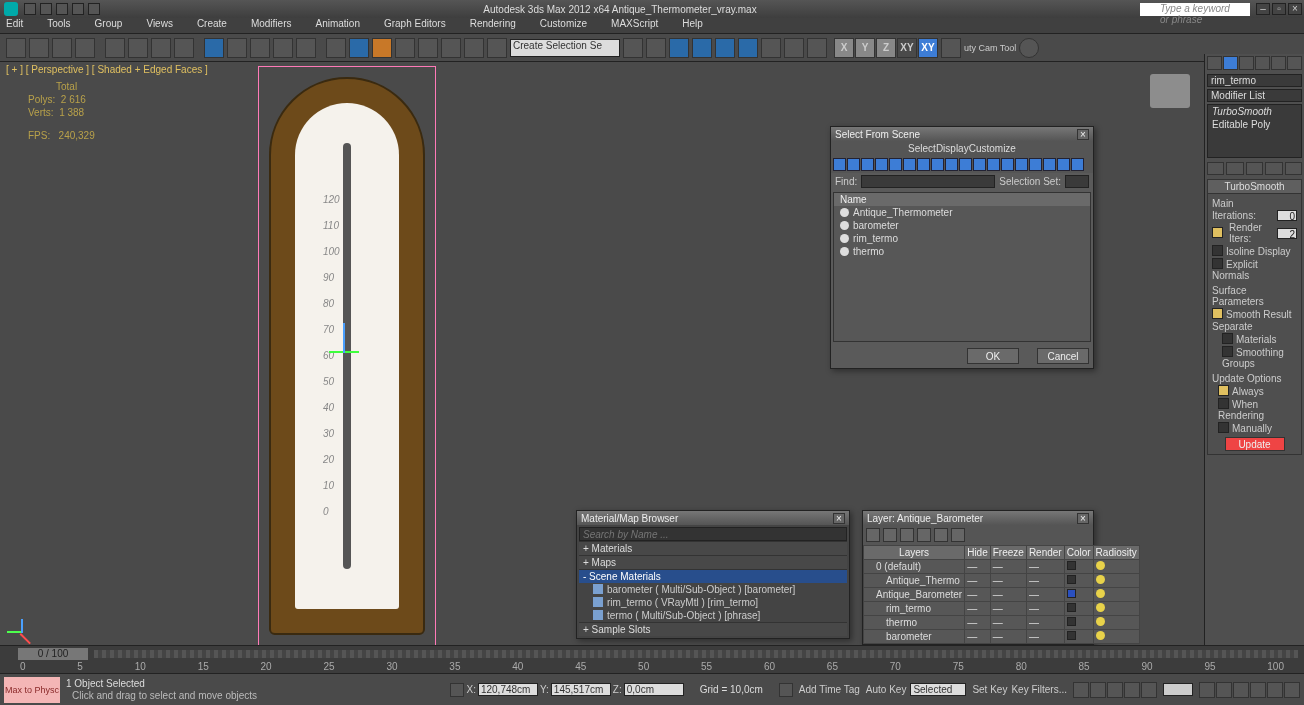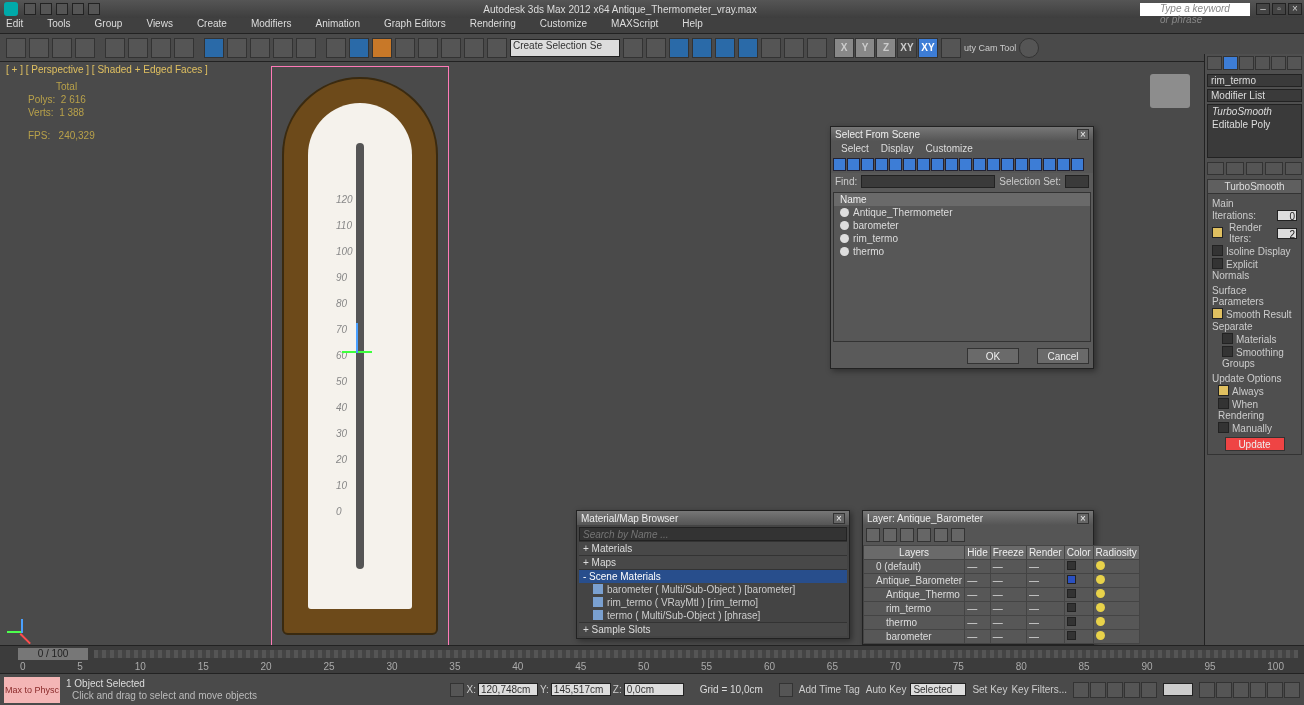--- a/index.html
+++ b/index.html
@@ -28,35 +28,35 @@
 .xyz .x {background:#888;} .xyz .y{background:#888;} .xyz .z{background:#888;} .xyz .xy{background:#3d7dd6; color:#fff;}
 
 .work { position:absolute; top:62px; left:0; right:100px; bottom:60px; background:#4a4a4a; }
 .vplabel { position:absolute; top:2px; left:6px; color:#e0c060; font-size:10px; }
 .stats { position:absolute; top:18px; left:28px; color:#b8a14a; font-size:10px; line-height:13px; }
 .viewcube { position:absolute; top:12px; right:14px; width:40px; height:34px; background:#aaa; border-radius:3px; opacity:.7; }
 .axis { position:absolute; left:18px; bottom:12px; width:26px; height:26px; }
 .axis .ax { position:absolute; width:2px; height:14px; left:3px; bottom:0; }
 .axis .axz { background:#4aa0ff; } .axis .axy { background:#4dff4d; transform:rotate(-90deg); transform-origin:bottom left; } .axis .axx { background:#ff4d4d; transform:rotate(135deg); transform-origin:bottom left; }
 
-.model-wrap { position:absolute; left:271px; top:4px; width:178px; height:580px; border:1px solid #ff7ab8;padding-left:12px; }
+.model-wrap { position:absolute; left:258px; top:4px; width:178px; height:580px; border:1px solid #ff7ab8;padding-left:12px; }
 .model-case { position:absolute; inset:10px; background:#6d4a1a; border-radius:80px 80px 6px 6px; border:2px solid #3a2a10; }
 .model-face { position:absolute; left:24px; right:24px; top:24px; bottom:24px; background:#f5f2ec; border-radius:70px 70px 4px 4px; }
 .model-gizmo { position:absolute; left:70px; top:276px; }
 .model-gizmo .gx{position:absolute;width:30px;height:2px;background:#ff3b3b;top:8px;}
 .model-gizmo .gy{position:absolute;width:30px;height:2px;background:#3dff3d;top:8px;transform:rotate(180deg);}
 .model-gizmo .gz{position:absolute;width:2px;height:30px;background:#4aa0ff;left:14px;top:-20px;}
 .model-tube { position:absolute; left:50%; top:40px; bottom:40px; width:8px; margin-left:-4px; background:#555; border-radius:4px;}
 .scale { position:absolute; left:28px; top:84px; color:#888; font-style:italic; font-size:11px; line-height:26px;}
 
 .dlg { position:absolute; background:#5a5a5a; border:1px solid #222; box-shadow:2px 2px 6px rgba(0,0,0,.4); }
 .dlg .dlg-title { height:14px; background:linear-gradient(#777,#555); color:#eee; padding:0 4px; display:flex; align-items:center; justify-content:space-between; font-size:10px;}
 .dlg .dlg-title .x { width:12px; height:11px; background:#666; border:1px solid #333; text-align:center; line-height:9px;}
 .sfs { left:830px; top:126px; width:264px; }
-.sfs .tabs { display:flex; gap:12px; padding:2px 10px; background:#555; }
+.sfs .tabs { display:flex; gap:0; padding:2px 10px; background:#555;justify-content:center; }
 .sfs .tabs span { color:#ddd; }
 .sfs .icorow { display:flex; gap:1px; padding:2px; background:#555; flex-wrap:nowrap; }
 .sfs .icorow span { width:13px; height:13px; background:#3d7dd6; border:1px solid #223; }
 .sfs .findrow { display:flex; align-items:center; padding:2px 4px; gap:4px;}
 .sfs .findrow input { flex:0 0 60px; height:13px; background:#3a3a3a; border:1px solid #222; color:#eee;}
 .sfs .findrow .ss { flex:1; height:13px; background:#3a3a3a; border:1px solid #222;}
 .sfs .list { background:#575757; min-height:150px; border:1px solid #333; margin:2px;}
 .sfs .list .hdr { background:#6a6a6a; padding:1px 6px; color:#eee; font-size:10px;}
 .sfs .list .row { padding:1px 6px; color:#ddd; display:flex; align-items:center; gap:4px;}
 .sfs .list .row::before{content:"";width:9px;height:9px;border-radius:50%;background:#ddd;display:inline-block;}
@@ -338,33 +338,33 @@
     </tr>
     <tr>
           <td>0 (default)</td>
           <td>—</td>
           <td>—</td>
           <td>—</td>
           <td><span class="sw"></span></td>
           <td><span class="bulb"></span></td>
         </tr>
     <tr>
-          <td>Antique_Barometer</td>
-          <td>—</td>
-          <td>—</td>
-          <td>—</td>
-          <td><span class="sw" style="background:#2a50c0"></span></td>
+          <td style="padding-left:22px">Antique_Thermo</td>
+          <td>—</td>
+          <td>—</td>
+          <td>—</td>
+          <td><span class="sw"></span></td>
           <td><span class="bulb"></span></td>
         </tr>
     <tr>
-          <td style="padding-left:22px">Antique_Thermo</td>
-          <td>—</td>
-          <td>—</td>
-          <td>—</td>
-          <td><span class="sw"></span></td>
+          <td>Antique_Barometer</td>
+          <td>—</td>
+          <td>—</td>
+          <td>—</td>
+          <td><span class="sw" style="background:#2a50c0"></span></td>
           <td><span class="bulb"></span></td>
         </tr>
     <tr>
           <td style="padding-left:22px">rim_termo</td>
           <td>—</td>
           <td>—</td>
           <td>—</td>
           <td><span class="sw"></span></td>
           <td><span class="bulb"></span></td>
         </tr>

